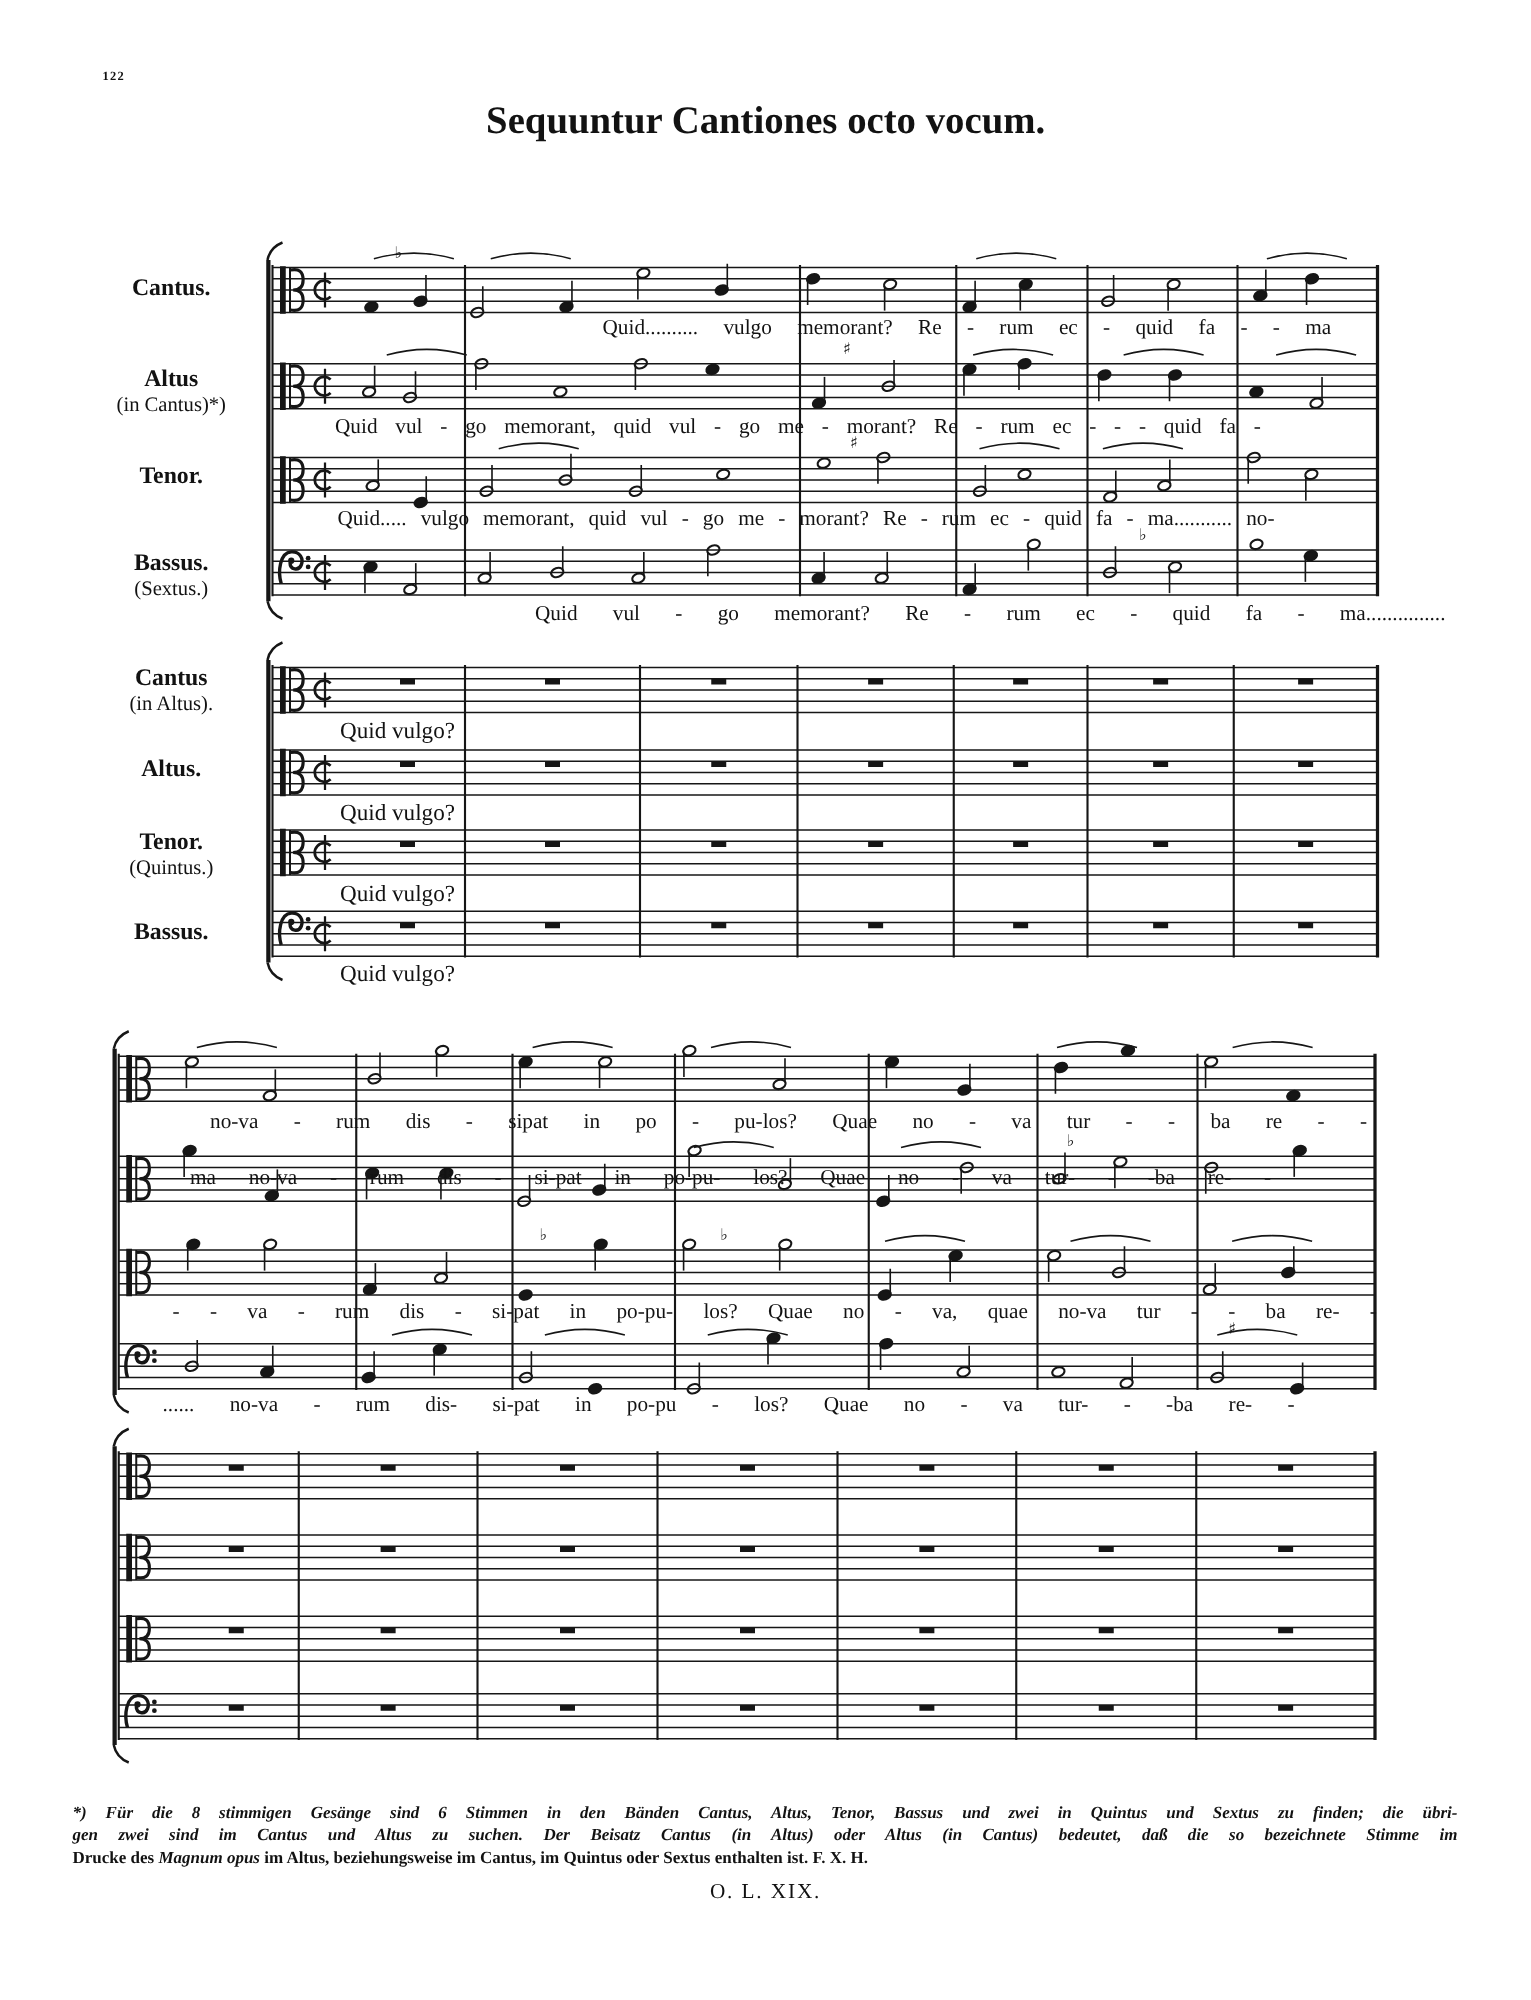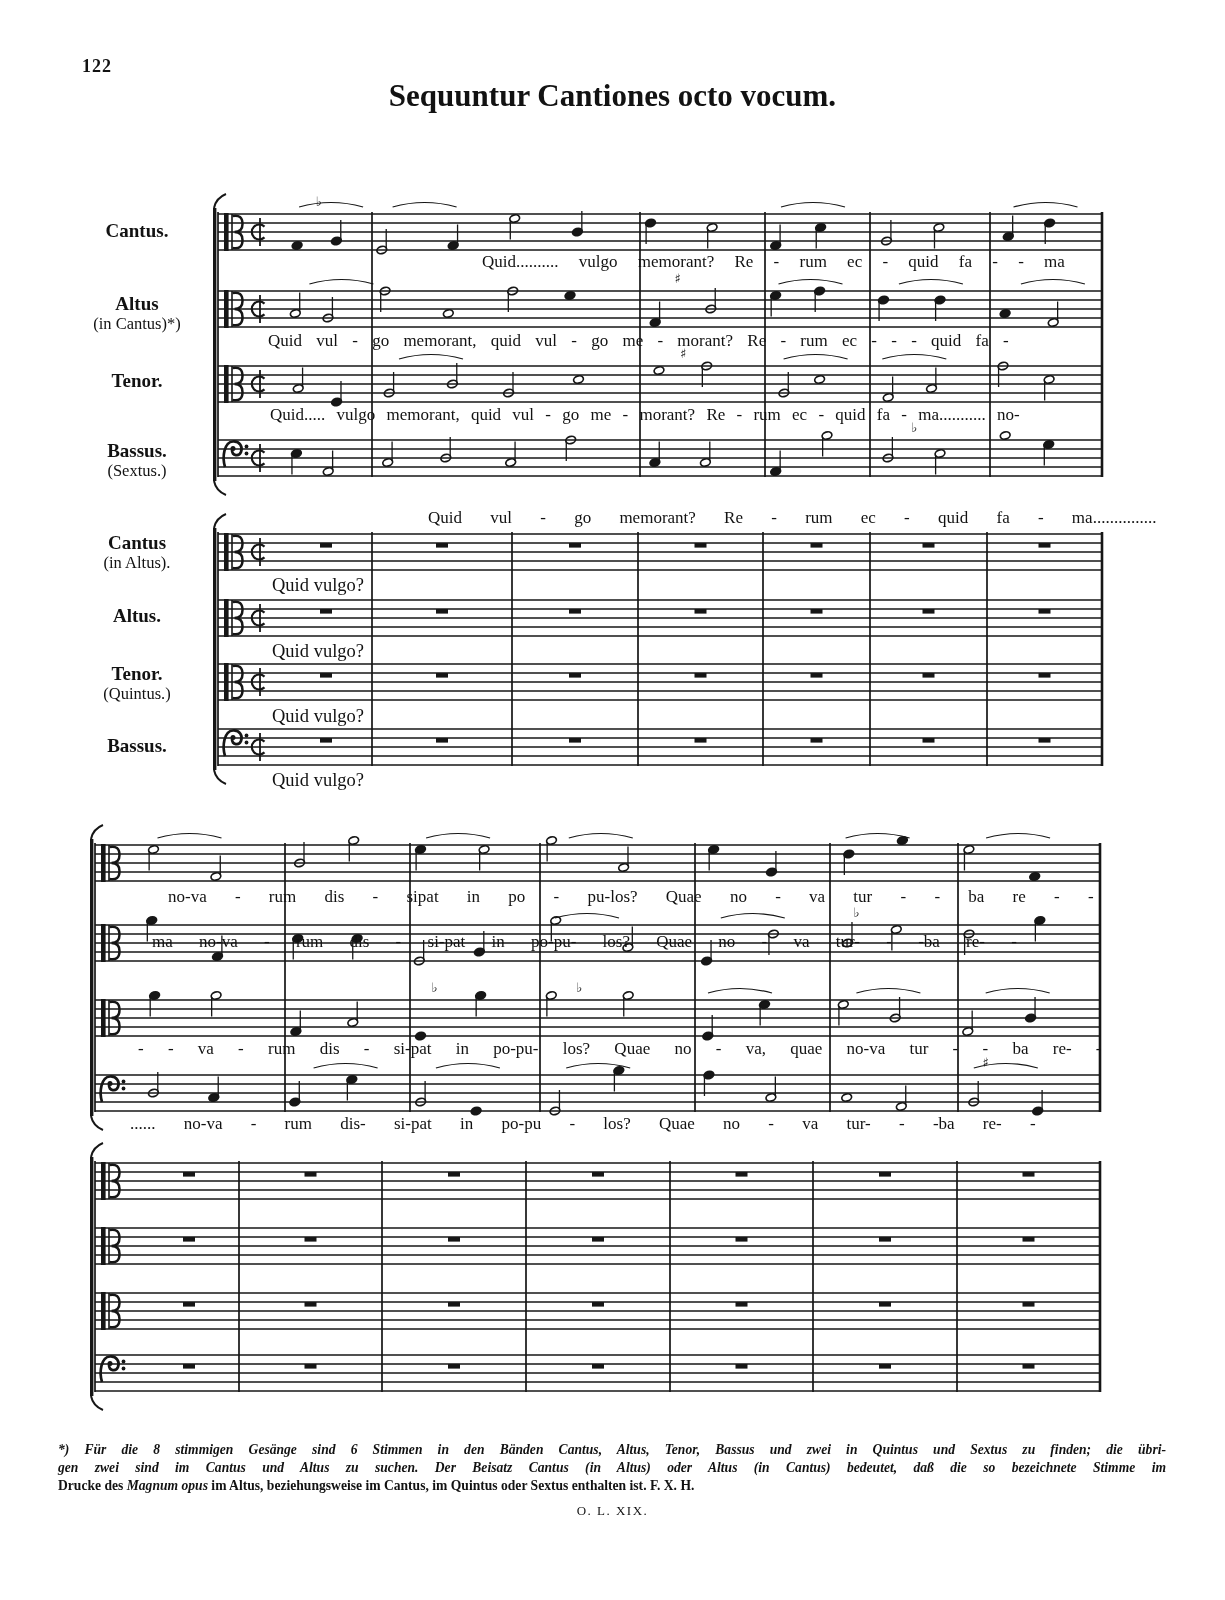--- a/index.html
+++ b/index.html
@@ -2,34 +2,34 @@
 <html><head>
 <meta charset="utf-8">
 <style>
   html,body{margin:0;padding:0;background:#e8e8e8;}
   #page{
     position:relative; width:1225px; height:1600px; margin:0 auto;
     background:#ffffff; color:#121212; overflow:hidden;
     font-family:"Liberation Serif","DejaVu Serif",serif;
   }
   .abs{position:absolute;}
-  #page-number{left:82px; top:56px; font-size:18px; font-weight:bold; letter-spacing:1px;}
+  #page-number{left:82px; top:56px; font-size:10px; font-weight:bold; letter-spacing:1px;}
   #title{left:0; right:0; top:78px; text-align:center; font-size:31px; font-weight:bold;}
   #piece-number-row{left:0; right:0; top:142px; text-align:center;}
   #piece-number{font-size:27px; font-weight:bold;}
   #piece-number-alt{font-size:19px; margin-left:12px;}
   .vlabel{width:150px; text-align:center; line-height:1.1;}
   .vlabel .main{font-size:19px; font-weight:bold; display:block;}
   .vlabel .sub{font-size:16.5px; font-weight:normal; display:block;}
   .lyric{font-size:17px; white-space:nowrap;}
   .lyric.big{font-size:18.5px;}
   #engraving{left:0; top:0;}
   .fnline{left:58px; width:1108px; font-size:13.6px; font-weight:bold; line-height:1.32;}
   .fnjust{text-align:justify; text-align-last:justify;font-style:italic;}
-  #footer-mark{left:0; right:0; top:1503px; text-align:center; font-size:13px; letter-spacing:1.5px;}
+  #footer-mark{left:0; right:0; top:1503px; text-align:center; font-size:17px; letter-spacing:1.5px;}
   .it{font-style:italic;}
 </style>
 </head>
 <body>
 
 <div id="page">
 
   <svg id="engraving" class="abs" width="1225" height="1600" viewBox="0 0 1225 1600" xmlns="http://www.w3.org/2000/svg">
       <line x1="218" y1="214" x2="1102" y2="214" stroke="#161616" stroke-width="1.35"></line>
       <line x1="218" y1="223" x2="1102" y2="223" stroke="#161616" stroke-width="1.35"></line>
@@ -553,21 +553,21 @@
     <span class="main">Tenor.</span>
     <span class="sub">(Quintus.)</span>
   </div>
   <div class="abs vlabel" style="left:62px; top:736px;">
     <span class="main">Bassus.</span>
   </div>
 
   <div class="abs lyric" style="left:470px; top:252px; word-spacing:16px;margin-left:12px;">Quid.......... vulgo memorant? Re - rum ec - quid fa - - ma</div>
   <div class="abs lyric" style="left:268px; top:331px; word-spacing:10px;">Quid vul - go memorant, quid vul - go me - morant? Re - rum ec - - - quid fa -</div>
   <div class="abs lyric" style="left:270px; top:405px; word-spacing:7px;">Quid..... vulgo memorant, quid vul - go me - morant? Re - rum ec - quid fa - ma........... no-</div>
-  <div class="abs lyric" style="left:428px; top:508px; word-spacing:24px;text-align:right;">Quid vul - go memorant? Re - rum ec - quid fa - ma...............</div>
+  <div class="abs lyric" style="left:428px; top:481px; word-spacing:24px;text-align:right;">Quid vul - go memorant? Re - rum ec - quid fa - ma...............</div>
 
   <div class="abs lyric big" style="left:272px; top:575px;">Quid vulgo?</div>
   <div class="abs lyric big" style="left:272px; top:641px;">Quid vulgo?</div>
   <div class="abs lyric big" style="left:272px; top:706px;">Quid vulgo?</div>
   <div class="abs lyric big" style="left:272px; top:770px;">Quid vulgo?</div>
 
   <div class="abs lyric" style="left:168px; top:887px;  word-spacing:24px;">no-va - rum dis - sipat in po - pu-los? Quae no - va tur - - ba re - -</div>
   <div class="abs lyric" style="left:152px; top:932px;  word-spacing:22px;">ma no-va - rum dis - si-pat in po-pu- los? Quae no - va tur- - -ba re- -</div>
   <div class="abs lyric" style="left:138px; top:1039px; word-spacing:20px;">- - va - rum dis - si-pat in po-pu- los? Quae no - va, quae no-va tur - - ba re- -</div>
   <div class="abs lyric" style="left:130px; top:1114px; word-spacing:24px;">...... no-va - rum dis- si-pat in po-pu - los? Quae no - va tur- - -ba re- -</div>

